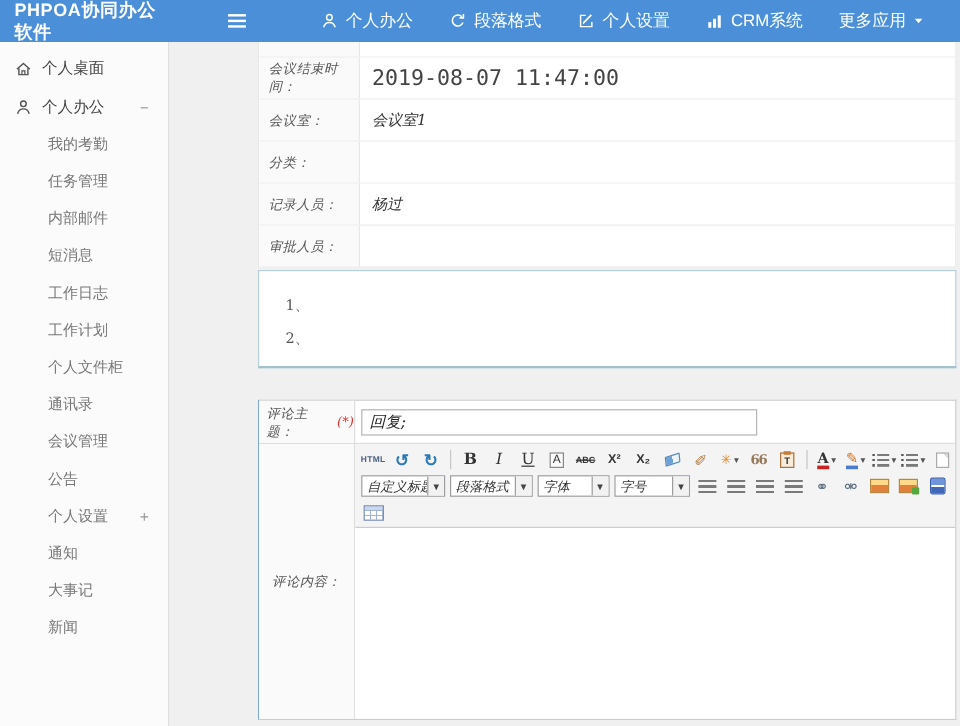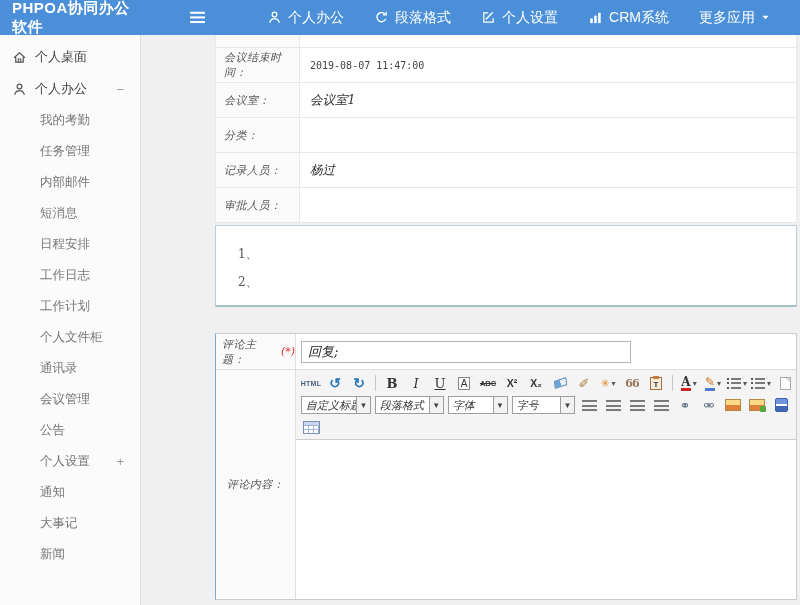--- a/index.html
+++ b/index.html
@@ -31,21 +31,21 @@
 
   .mtable { background:#fff; border-left:1px solid #e8e8e8; border-right:1px solid #e8e8e8; }
   .mrow { display:flex; border-bottom:1px solid #e8e8e8; }
   .mrow.partial { height:13px; }
   .mrow .lcell { width:84px; background:#fafafa; border-right:1px solid #e8e8e8;
     display:flex; align-items:center; padding-left:8px; }
   .mrow .vcell { flex:1; display:flex; align-items:center; padding-left:10px; background:#fff; }
   .mrow:not(.partial) { height:35px; }
   .flabel { font-family:"DejaVu Serif", serif; font-style:italic; font-size:11px; color:#555; letter-spacing:.5px; }
   .fvalue { font-family:"DejaVu Serif", serif; font-style:italic; font-size:12.5px; color:#333; }
-  .fvalue.mono { font-family:"DejaVu Sans Mono", monospace; font-style:normal; font-size:10px; color:#444; }
+  .fvalue.mono { font-family:"DejaVu Sans Mono", monospace; font-style:normal; font-size:18px; color:#444; }
 
   .content-box { margin-top:2px; height:82px; background:#fff;
     border:1px solid #b7cfd9; border-bottom:2px solid #a3c2cd; padding:14px 0 0 22px; }
   .content-box .cline { font-size:12px; color:#555; line-height:28px;
     font-family:"DejaVu Serif", serif; }
 
   .ctable { margin-top:26px; background:#fff; border:1px solid #ccc; border-left:1px solid #7ea8cc;
     height:267px; display:flex; flex-direction:column; }
   .crow1 { height:36px; display:flex; border-bottom:1px solid #ddd; }
   .crow1 .lcell, .crow2 .lcell { width:80px; background:#fafafa; border-right:1px solid #ddd;
@@ -208,23 +208,20 @@
     <div class="side-item sub">
       <span class="slabel">任务管理</span>
     </div>
     <div class="side-item sub">
       <span class="slabel">内部邮件</span>
     </div>
     <div class="side-item sub">
       <span class="slabel">短消息</span>
     </div>
     <div class="side-item sub">
-      <span class="slabel">日程安排</span>
-    </div>
-    <div class="side-item sub">
       <span class="slabel">工作日志</span>
     </div>
     <div class="side-item sub">
       <span class="slabel">工作计划</span>
     </div>
     <div class="side-item sub">
       <span class="slabel">个人文件柜</span>
     </div>
     <div class="side-item sub">
       <span class="slabel">通讯录</span>

